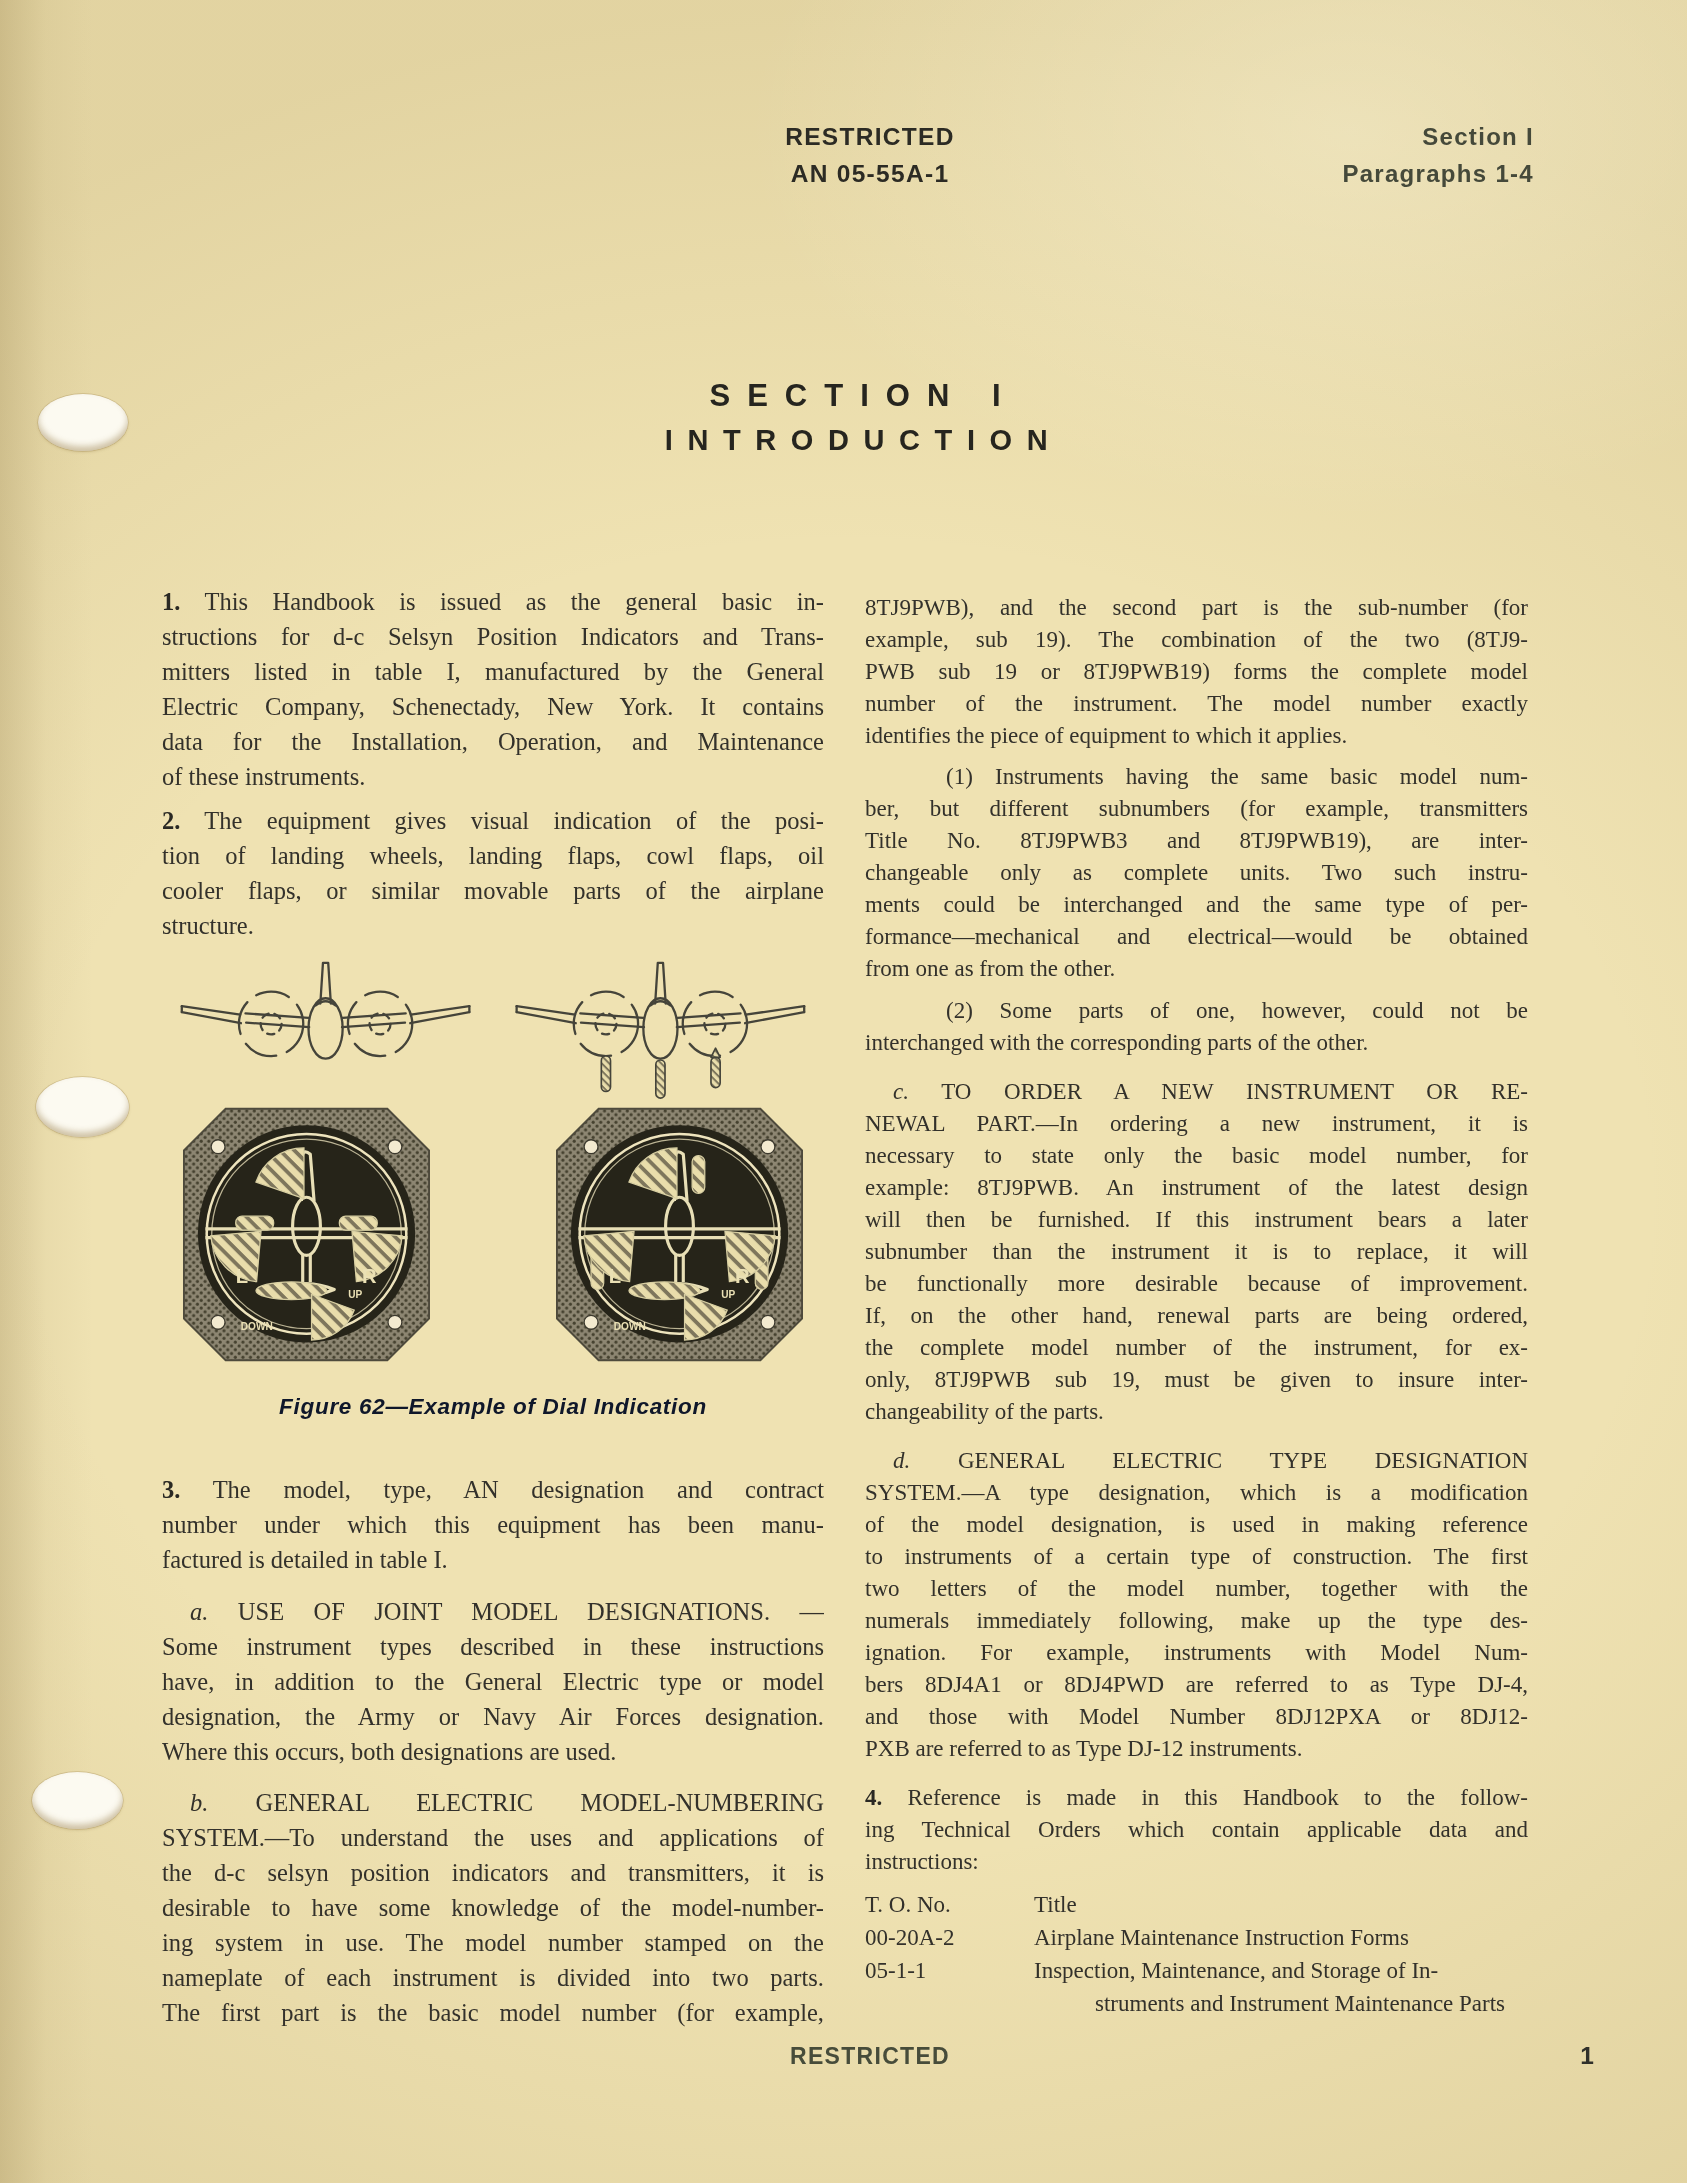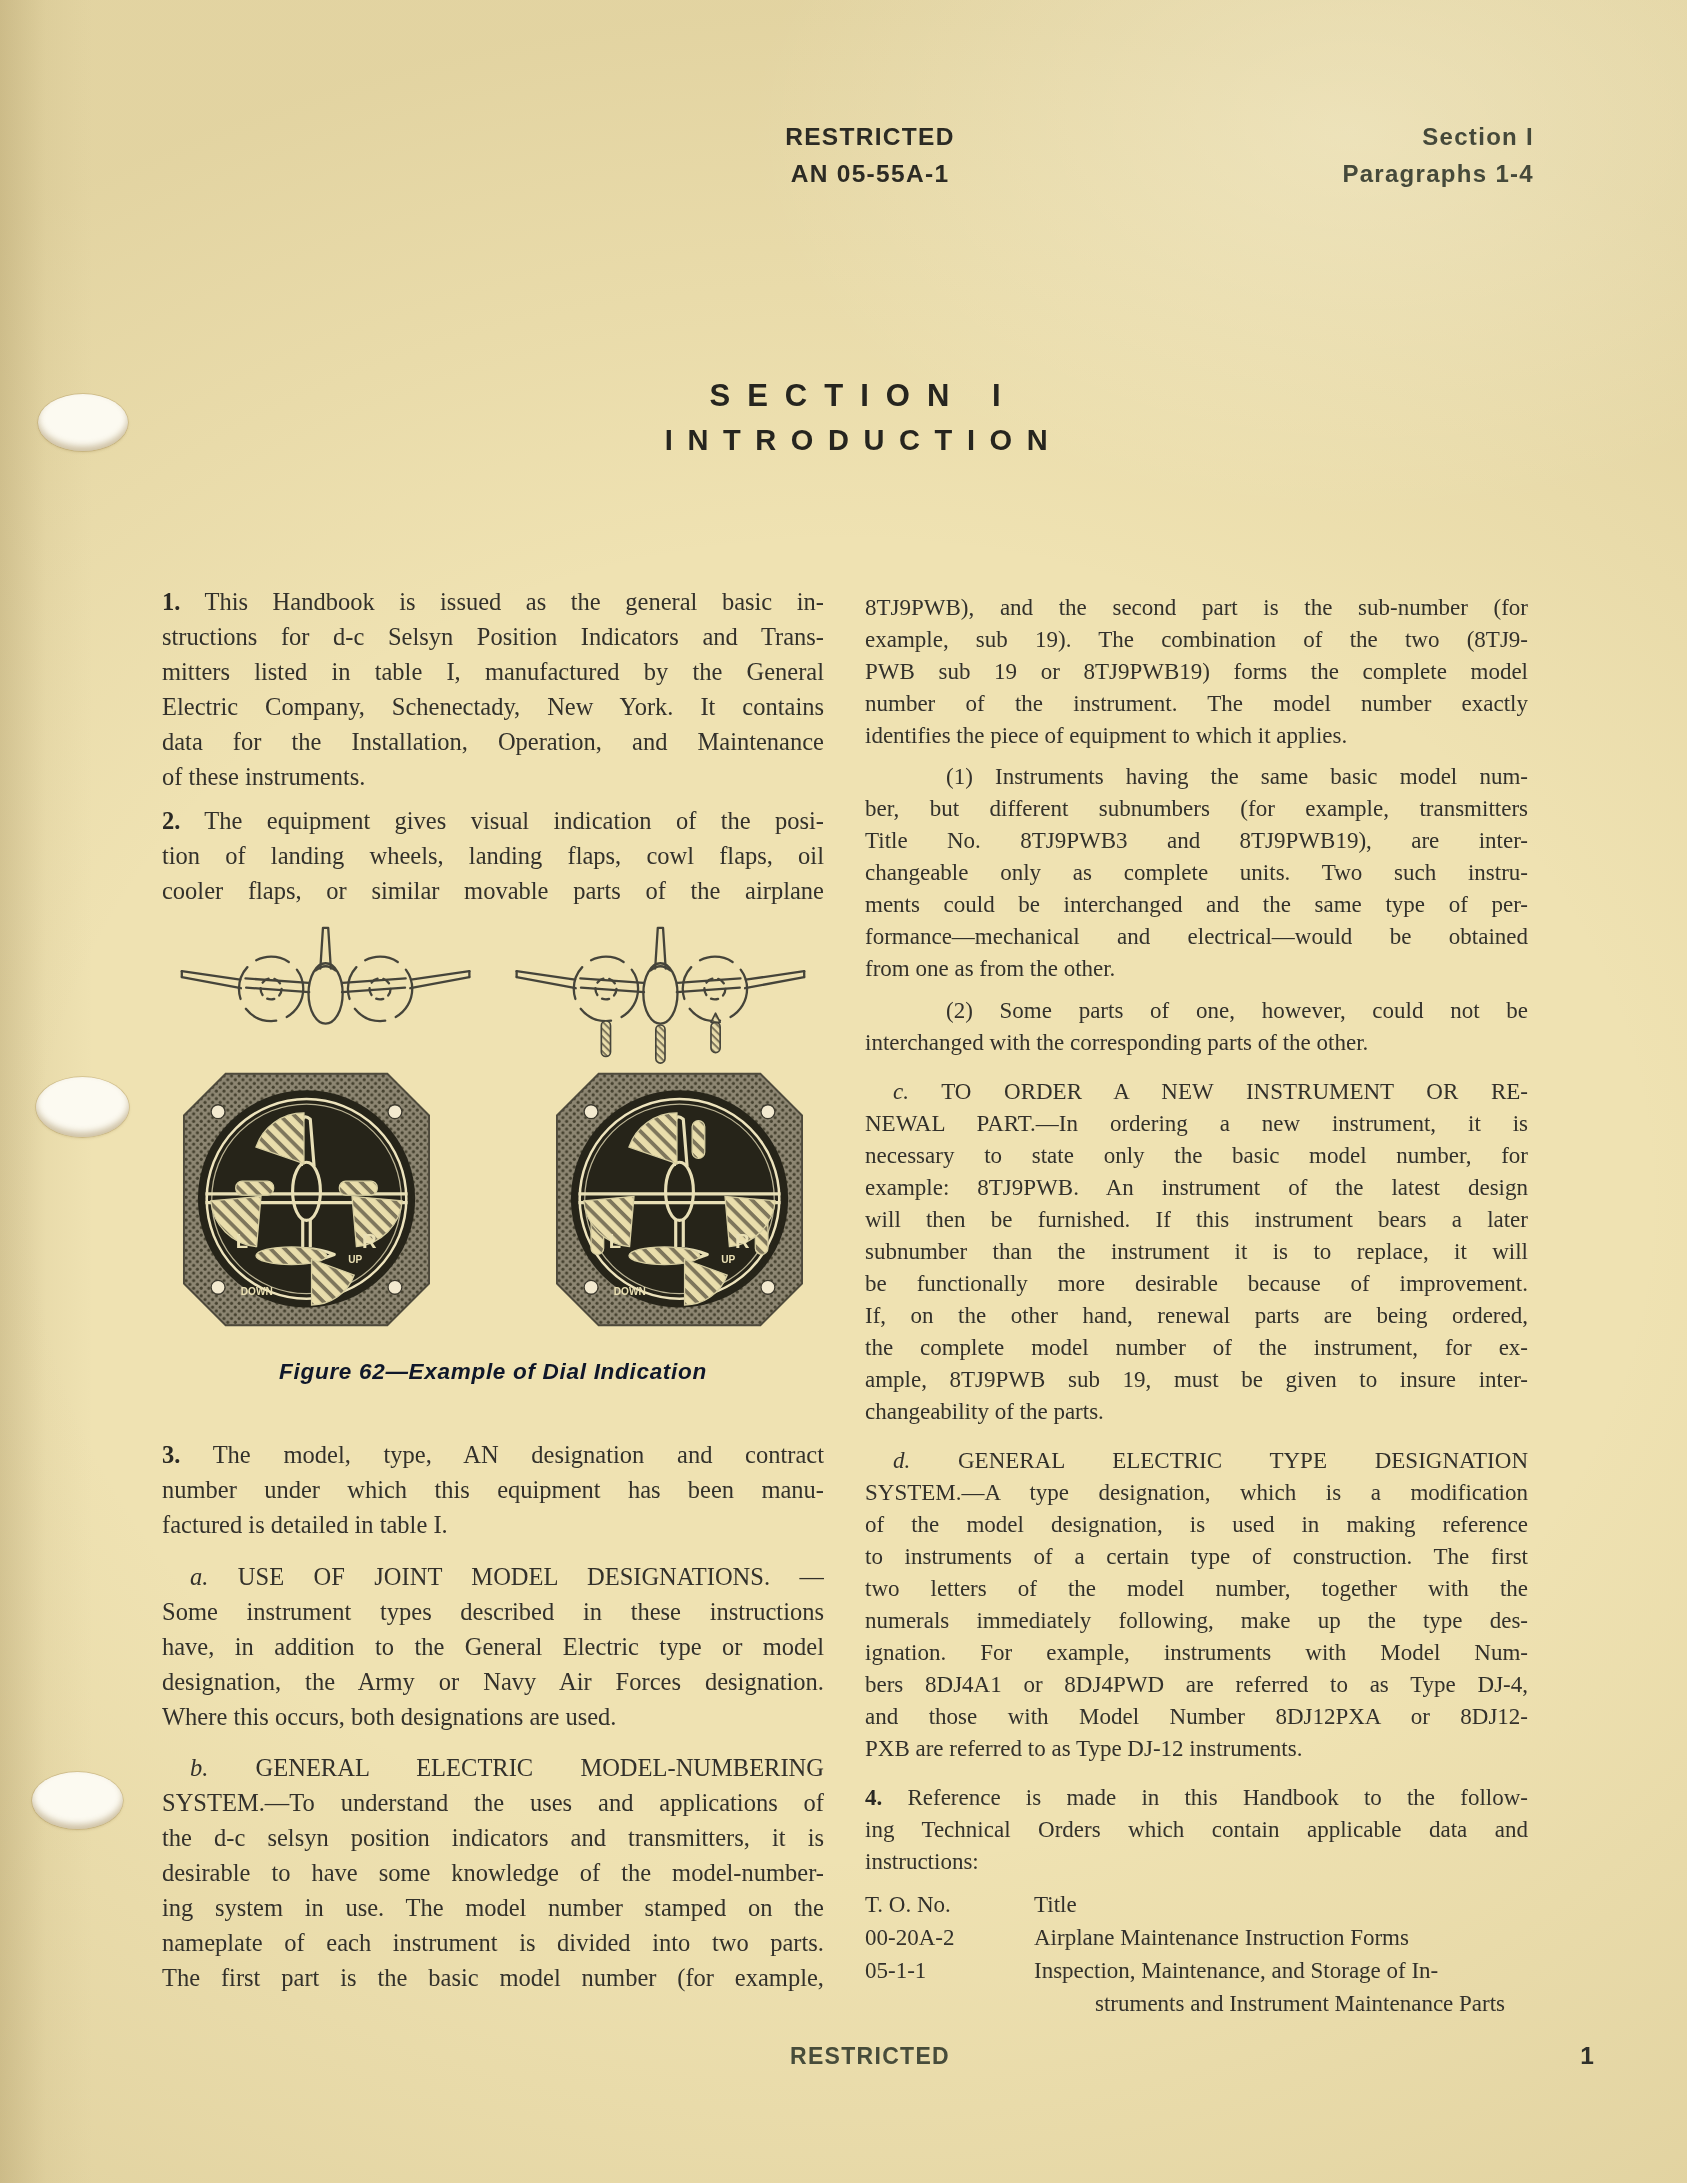--- a/index.html
+++ b/index.html
@@ -104,20 +104,21 @@
       <div class="line"><b></b><span>mitters listed in table I, manufactured by the General</span></div>
       <div class="line"><b></b><span>Electric Company, Schenectady, New York. It contains</span></div>
       <div class="line"><b></b><span>data for the Installation, Operation, and Maintenance</span></div>
       <div class="line last"><b></b><span>of these instruments.</span></div>
     </div>
 
   <div class="para mt14">
       <div class="line"><b>2.</b><span> The equipment gives visual indication of the posi-</span></div>
       <div class="line"><b></b><span>tion of landing wheels, landing flaps, cowl flaps, oil</span></div>
       <div class="line"><b></b><span>cooler flaps, or similar movable parts of the airplane</span></div>
+      <div class="line last"><b></b><span>structure.</span></div>
     </div>
 
   <div class="fig">
 
     <svg class="planes" width="648" height="151" viewBox="0 0 980 230" fill="none" stroke="#45443a" stroke-width="3.5" stroke-linecap="round" stroke-linejoin="round">
       <g id="plane-shape">
         <path d="M227,80 L231,18 L239,18 L243,80"></path>
         <ellipse cx="235" cy="118" rx="26" ry="46"></ellipse>
         <path d="M220,83 Q235,70 250,83"></path>
         <path d="M209,102 L113,95"></path>
@@ -276,21 +277,21 @@
   <div class="para mt26">
       <div class="line in1"><i>c.</i><span> TO ORDER A NEW INSTRUMENT OR RE-</span></div>
       <div class="line"><i></i><span>NEWAL PART.—In ordering a new instrument, it is</span></div>
       <div class="line"><i></i><span>necessary to state only the basic model number, for</span></div>
       <div class="line"><i></i><span>example: 8TJ9PWB. An instrument of the latest design</span></div>
       <div class="line"><i></i><span>will then be furnished. If this instrument bears a later</span></div>
       <div class="line"><i></i><span>subnumber than the instrument it is to replace, it will</span></div>
       <div class="line"><i></i><span>be functionally more desirable because of improvement.</span></div>
       <div class="line"><i></i><span>If, on the other hand, renewal parts are being ordered,</span></div>
       <div class="line"><i></i><span>the complete model number of the instrument, for ex-</span></div>
-      <div class="line"><i></i><span>ample, 8TJ9PWB sub 19, must be given to insure inter-</span></div>
+      <div class="line"><i></i><span>only, 8TJ9PWB sub 19, must be given to insure inter-</span></div>
       <div class="line last"><i></i><span>changeability of the parts.</span></div>
     </div>
 
   <div class="para mt26">
       <div class="line in1"><i>d.</i><span> GENERAL ELECTRIC TYPE DESIGNATION</span></div>
       <div class="line"><i></i><span>SYSTEM.—A type designation, which is a modification</span></div>
       <div class="line"><i></i><span>of the model designation, is used in making reference</span></div>
       <div class="line"><i></i><span>to instruments of a certain type of construction. The first</span></div>
       <div class="line"><i></i><span>two letters of the model number, together with the</span></div>
       <div class="line"><i></i><span>numerals immediately following, make up the type des-</span></div>

